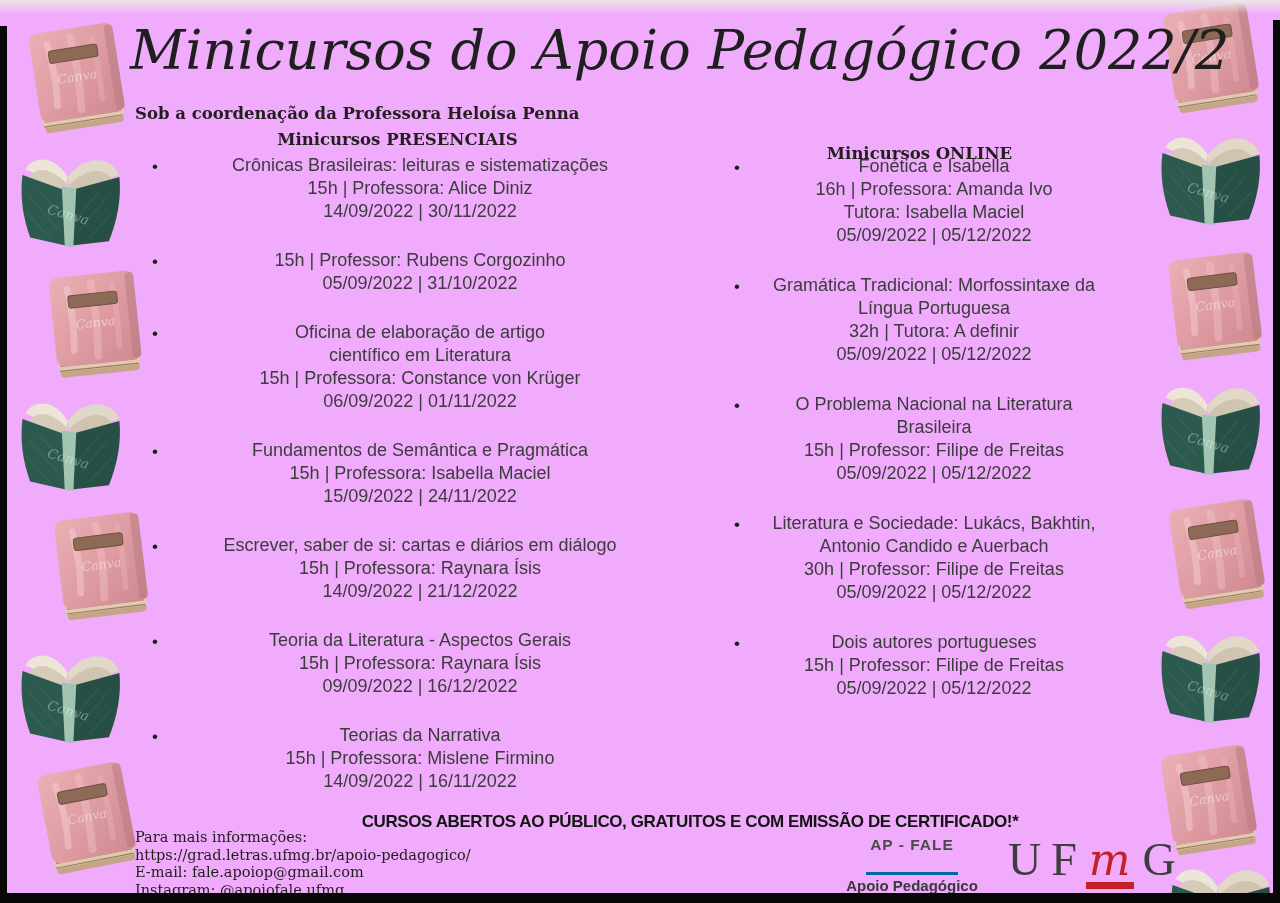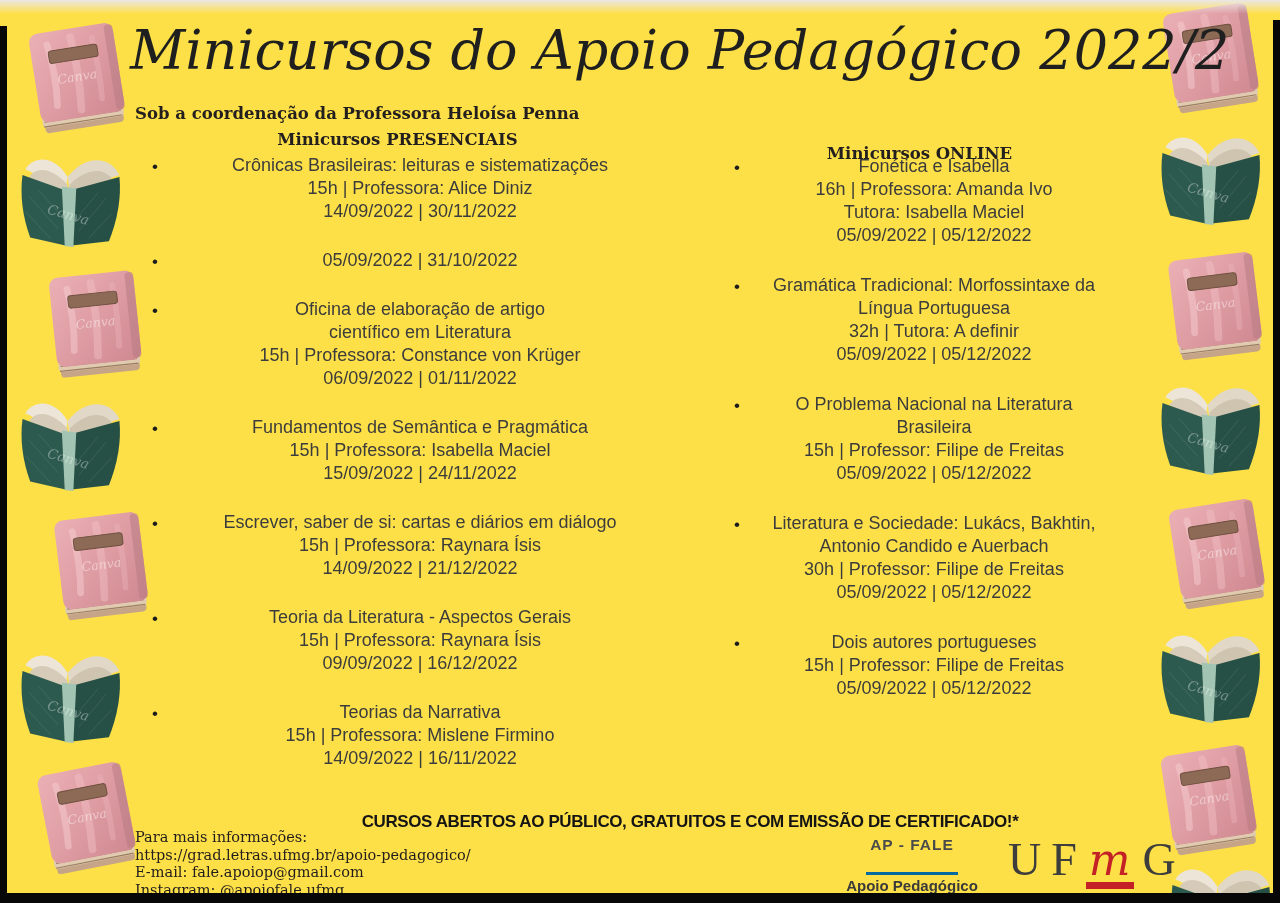--- a/index.html
+++ b/index.html
@@ -1,18 +1,18 @@
 <!DOCTYPE html>
 <html><head>
 <meta charset="utf-8">
 <style>
   html,body{margin:0;padding:0;background:#888;}
   .poster{
     position:relative;width:1280px;height:903px;margin:0 auto;
-    background:#fde047;overflow:hidden;
+    background:#f0abfc;overflow:hidden;
     font-family:"Liberation Sans",sans-serif;color:#3c3c3c;
   }
   
   .top-strip{position:absolute;left:0;top:0;width:1280px;height:14px;
     background:linear-gradient(#ebe7e5,rgba(252,242,241,0));z-index:5;}
   .frame-left{position:absolute;left:0;top:26px;bottom:0;width:7px;background:#070707;z-index:6;}
   .frame-right{position:absolute;right:0;top:20px;bottom:0;width:7px;background:#070707;z-index:6;}
   .frame-bottom{position:absolute;left:0;bottom:0;width:1280px;height:10px;background:#070707;z-index:7;}
 
   .title{
@@ -181,20 +181,21 @@
 
   <div class="col col-left">
     <div class="course">
       <span class="bullet">•</span>
       <div class="line">Crônicas Brasileiras: leituras e sistematizações</div>
       <div class="line">15h | Professora: Alice Diniz</div>
       <div class="line">14/09/2022 | 30/11/2022</div>
     </div>
     <div class="course">
       <span class="bullet">•</span>
+      <div class="line">15h | Professor: Rubens Corgozinho</div>
       <div class="line">05/09/2022 | 31/10/2022</div>
     </div>
     <div class="course">
       <span class="bullet">•</span>
       <div class="line">Oficina de elaboração de artigo</div>
       <div class="line">científico em Literatura</div>
       <div class="line">15h | Professora: Constance von Krüger</div>
       <div class="line">06/09/2022 | 01/11/2022</div>
     </div>
     <div class="course">

